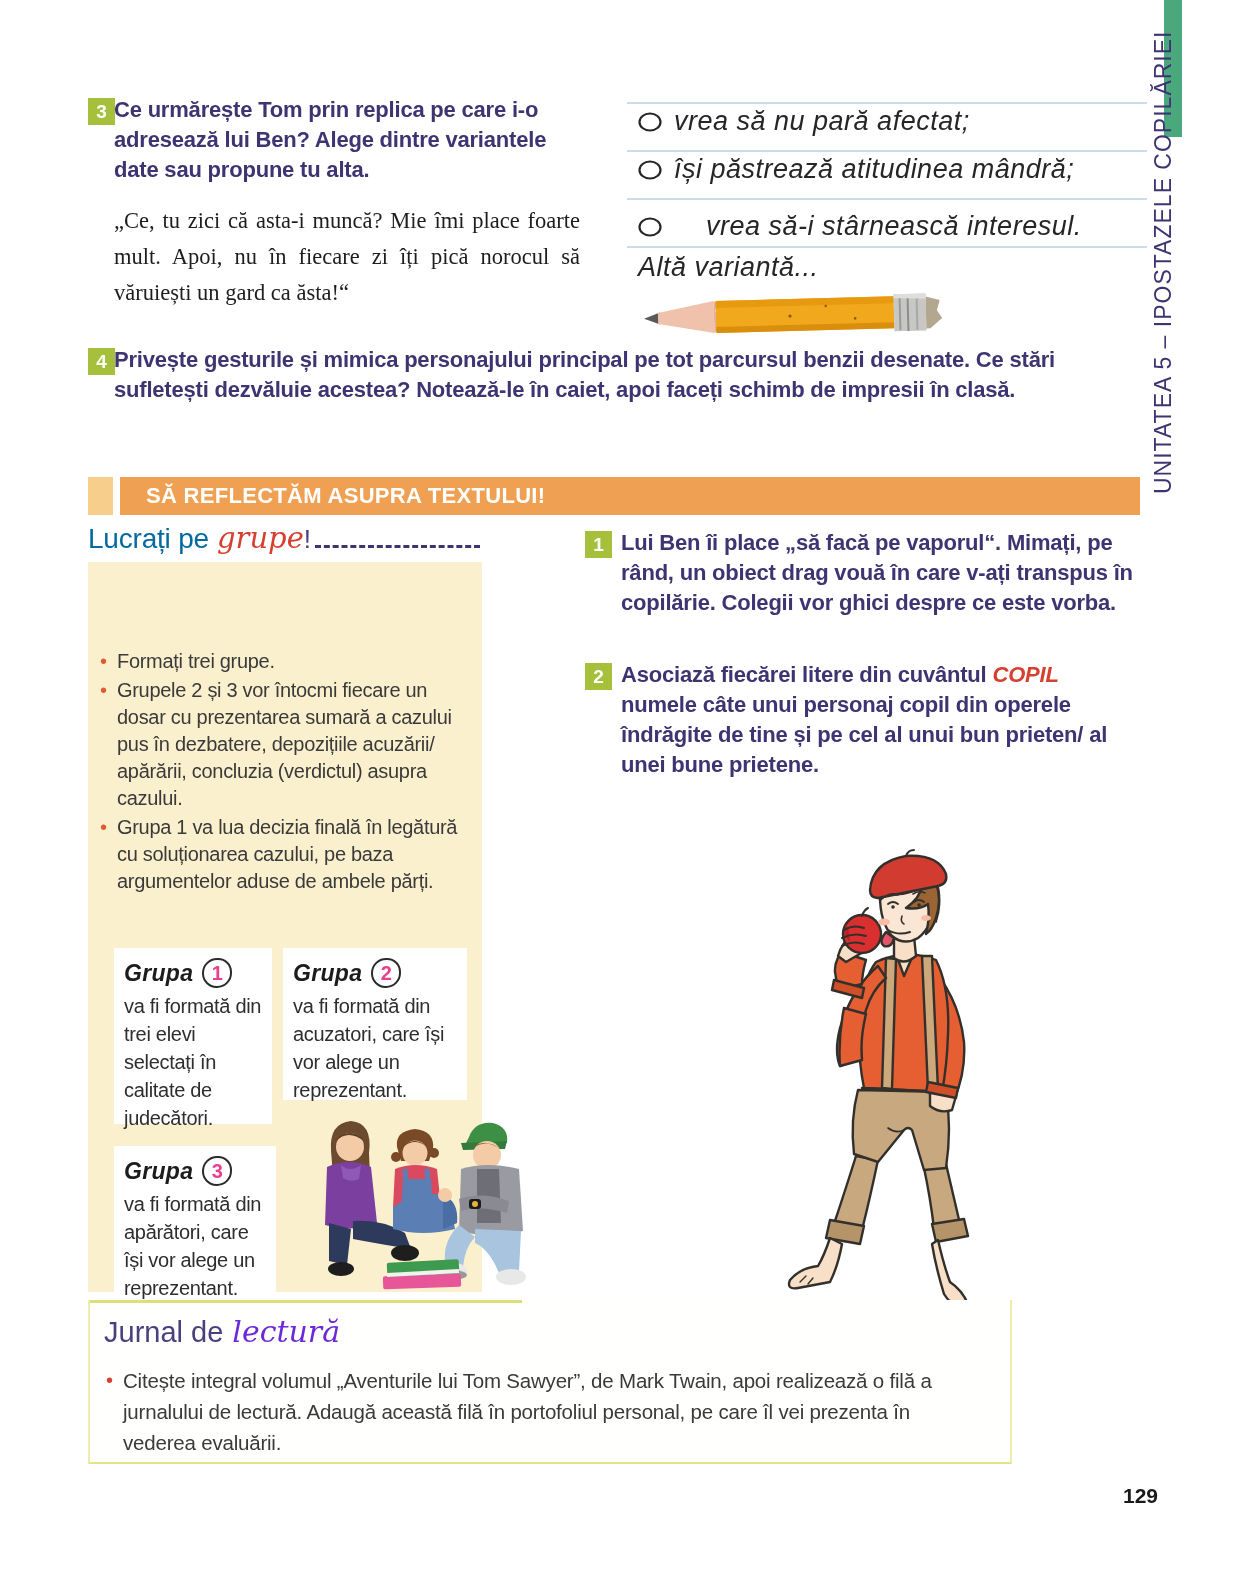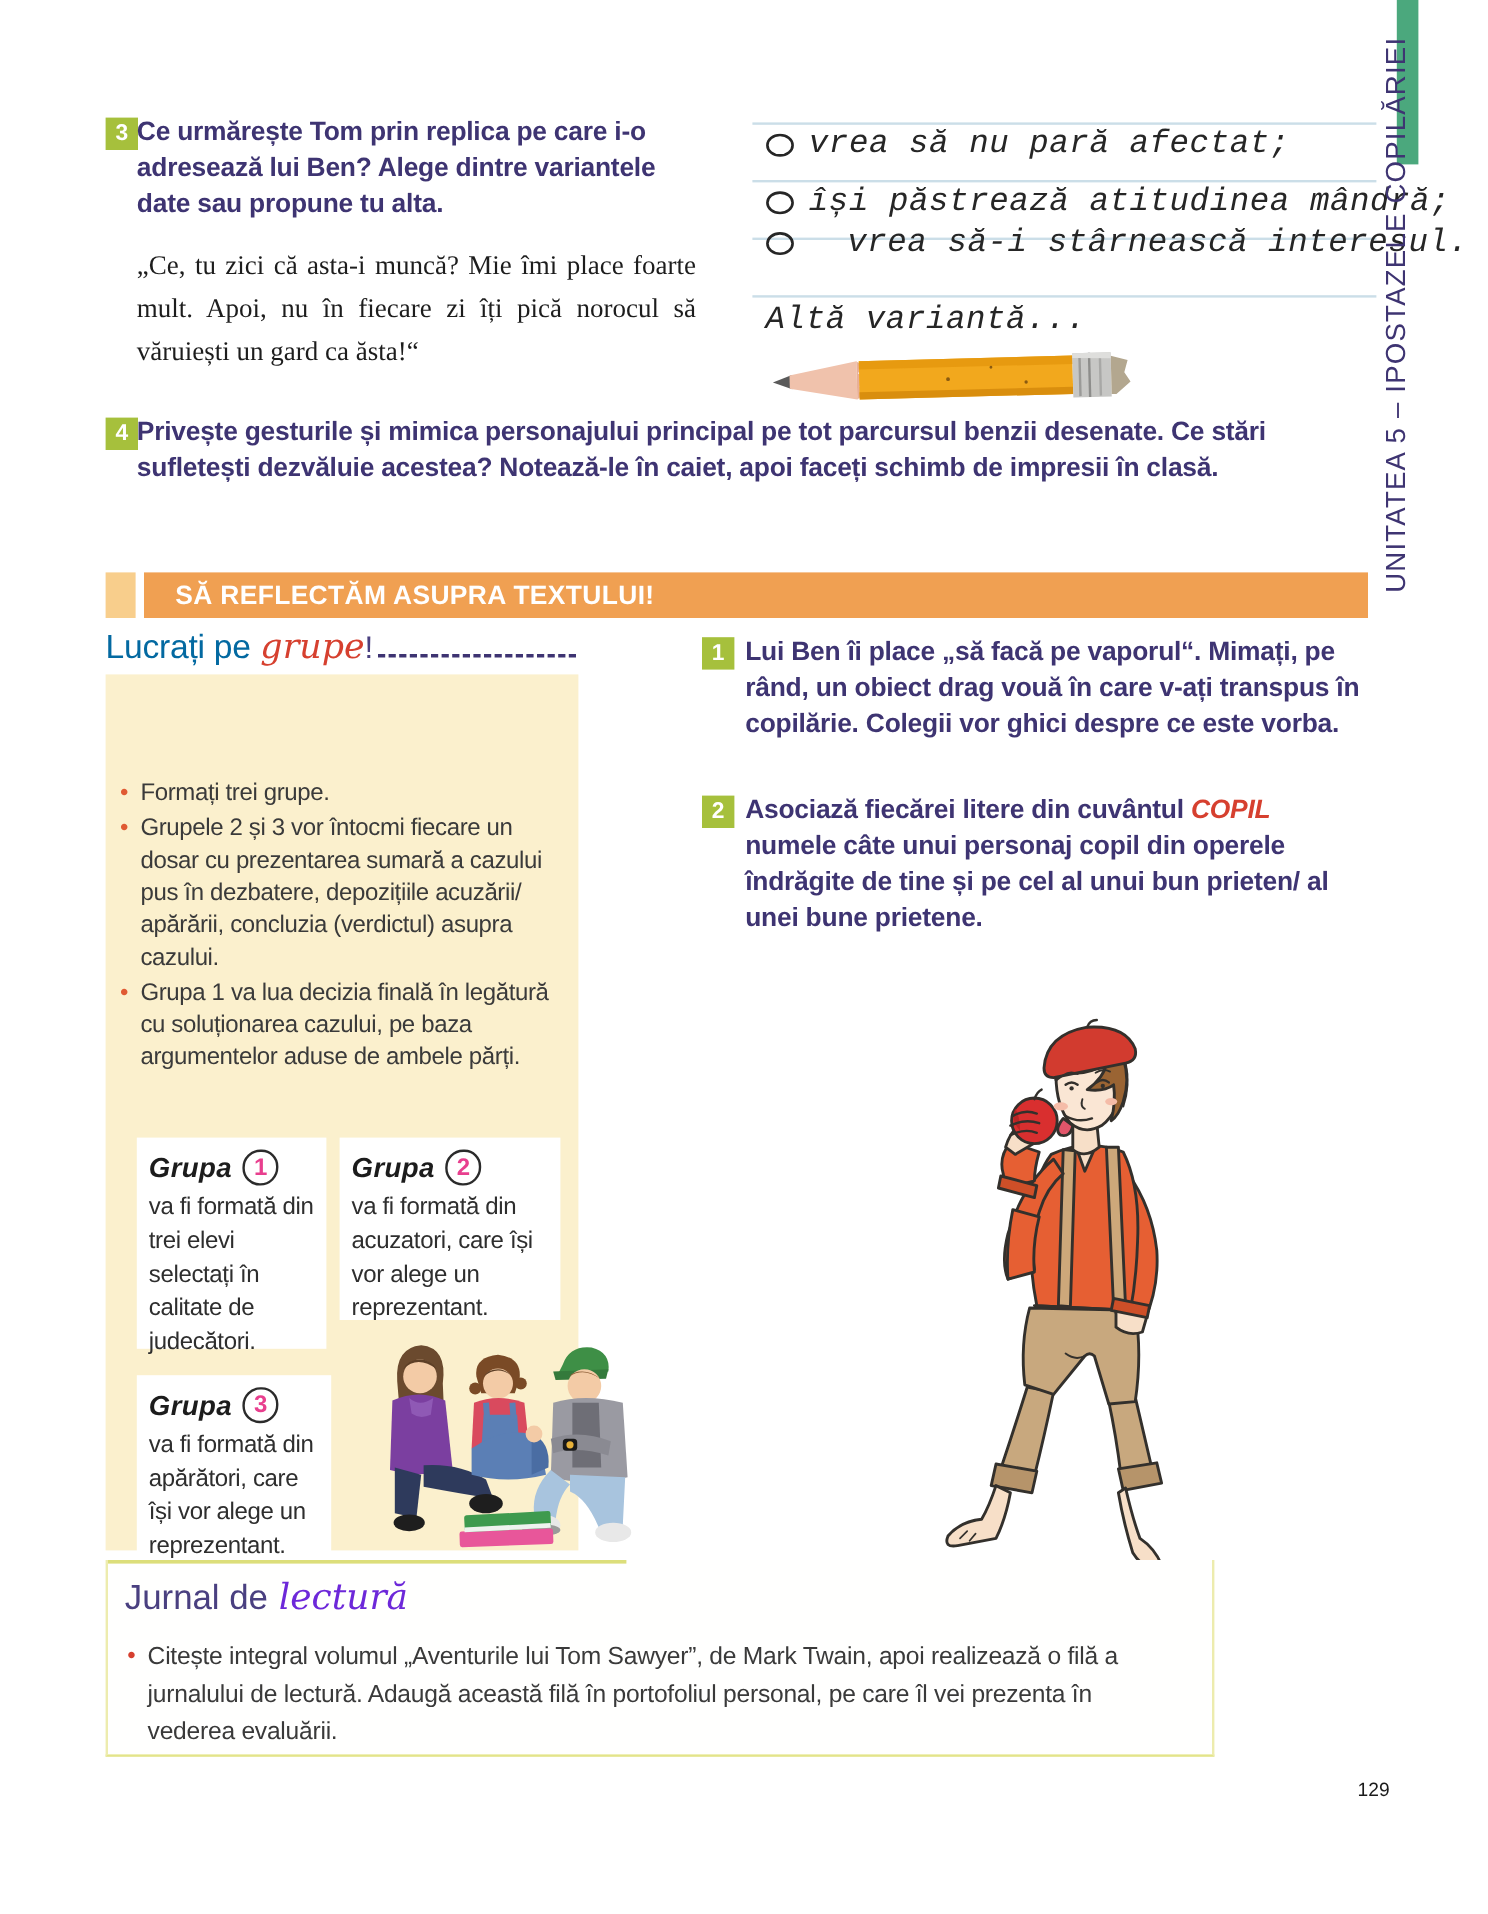--- a/index.html
+++ b/index.html
@@ -24,21 +24,21 @@
   
   .quote {
     font-family:"Liberation Serif", serif; font-size:22.5px; line-height:36px;
     color:#1d1d1d; text-align:justify;
   }
 
   
   .rule { height:2px; background:#CBDEE8; }
   .hw-row { display:flex; align-items:center; gap:12px; }
   .hw {
-    font-family:Liberation Mono, monospace; font-style:italic; font-size:27px;
+    font-family:Liberation Sans, sans-serif; font-style:italic; font-size:27px;
     color:#262626; letter-spacing:0.5px; white-space:nowrap;
   }
   .opt-circle { flex:0 0 24px; }
 
   
   .sec-square { width:25px; height:38px; background:#F8CE8C; }
   .sec-bar {
     height:38px; background:#F0A052; color:#ffffff; display:flex;
     align-items:center; padding-left:26px; font-weight:bold; font-size:22px;
     letter-spacing:0.3px;
@@ -79,21 +79,21 @@
     border-left:2px solid #EDECAE; border-right:2px solid #EDECAE;
     border-bottom:2px solid #E3E489; background:#fffffe;
   }
   .journal-topline { position:absolute; top:0; left:0; width:432px; height:3px; background:#DCDE7A; }
   .j-plain { color:#4A4080; font-size:29px; font-weight:400; }
   .j-accent { font-family:"DejaVu Serif", serif; font-style:italic; color:#6d28d9; font-size:30px; margin-left:9px; }
   .j-li { display:flex; gap:9px; }
   .j-li .dot { color:#D6402F; font-size:20px; line-height:31px; flex:0 0 8px; }
   .j-li .li-t { color:#3A3A3A; font-size:20.5px; line-height:31px; letter-spacing:-0.2px; }
 
-  .page-num { font-weight:normal; font-size:16px; color:#1a1a1a; }
+  .page-num { font-weight:bold; font-size:21px; color:#1a1a1a; }
 
   .side-bar-green { background:#4BA87D; }
   .side-label {
     writing-mode:vertical-rl; transform:rotate(180deg);
     font-size:23px; color:#3E3472; letter-spacing:1px; white-space:nowrap;
   }
 </style>
 </head>
 <body>
 
@@ -114,21 +114,21 @@
       <ellipse cx="12" cy="10" rx="10.5" ry="8.5" fill="none" stroke="#262626" stroke-width="2.2"></ellipse>
     </svg>
     <span class="hw">vrea să nu pară afectat;</span>
   </div>
   <div class="abs hw-row" style="left:638px; top:154px;">
     <svg class="opt-circle" width="24" height="20" viewBox="0 0 24 20">
       <ellipse cx="12" cy="10" rx="10.5" ry="8.5" fill="none" stroke="#262626" stroke-width="2.2"></ellipse>
     </svg>
     <span class="hw">își păstrează atitudinea mândră;</span>
   </div>
-  <div class="abs hw-row" style="left:638px; top:188px;gap:44px;">
+  <div class="abs hw-row" style="left:638px; top:211px;gap:44px;">
     <svg class="opt-circle" width="24" height="20" viewBox="0 0 24 20">
       <ellipse cx="12" cy="10" rx="10.5" ry="8.5" fill="none" stroke="#262626" stroke-width="2.2"></ellipse>
     </svg>
     <span class="hw">vrea să-i stârnească interesul.</span>
   </div>
   <div class="abs hw" style="left:638px; top:252px;">Altă variantă...</div>
 
   <svg class="abs" style="left:640px; top:292px;" width="305" height="46" viewBox="0 0 305 46">
     <g transform="rotate(-1.5 150 23)">
       <polygon points="4,23 20,17 20,29" fill="#5a5a5a"></polygon>

